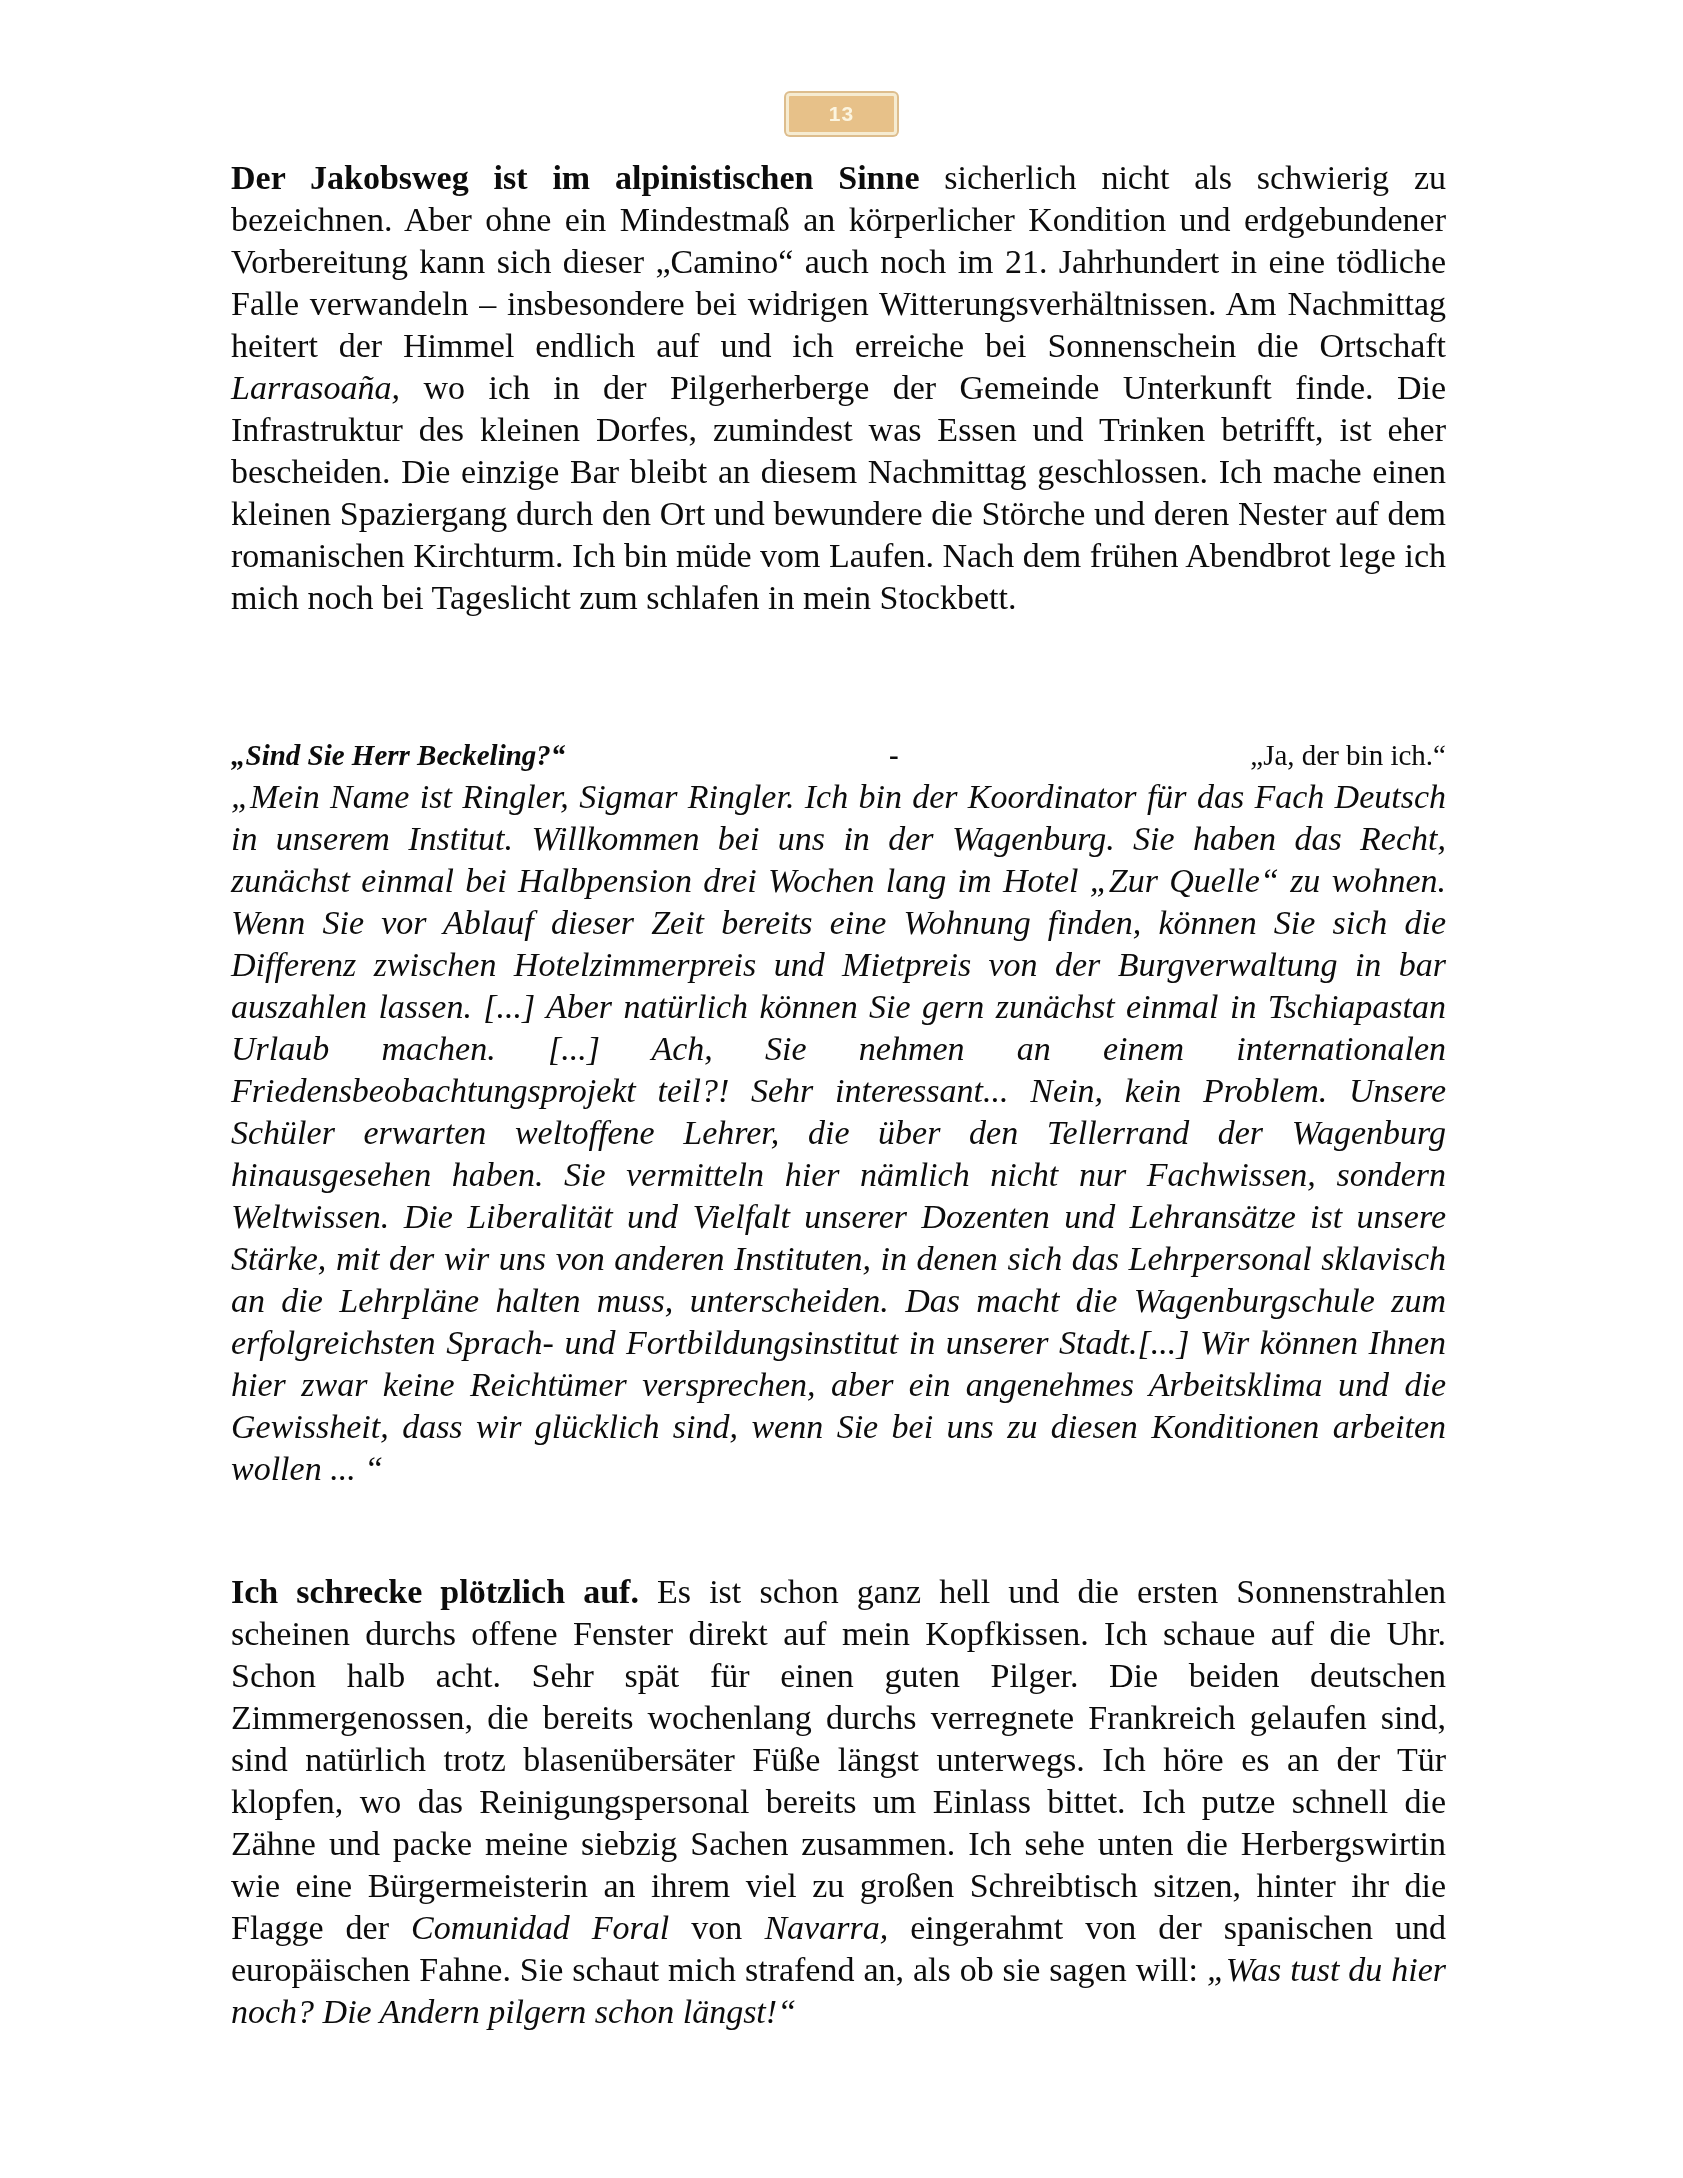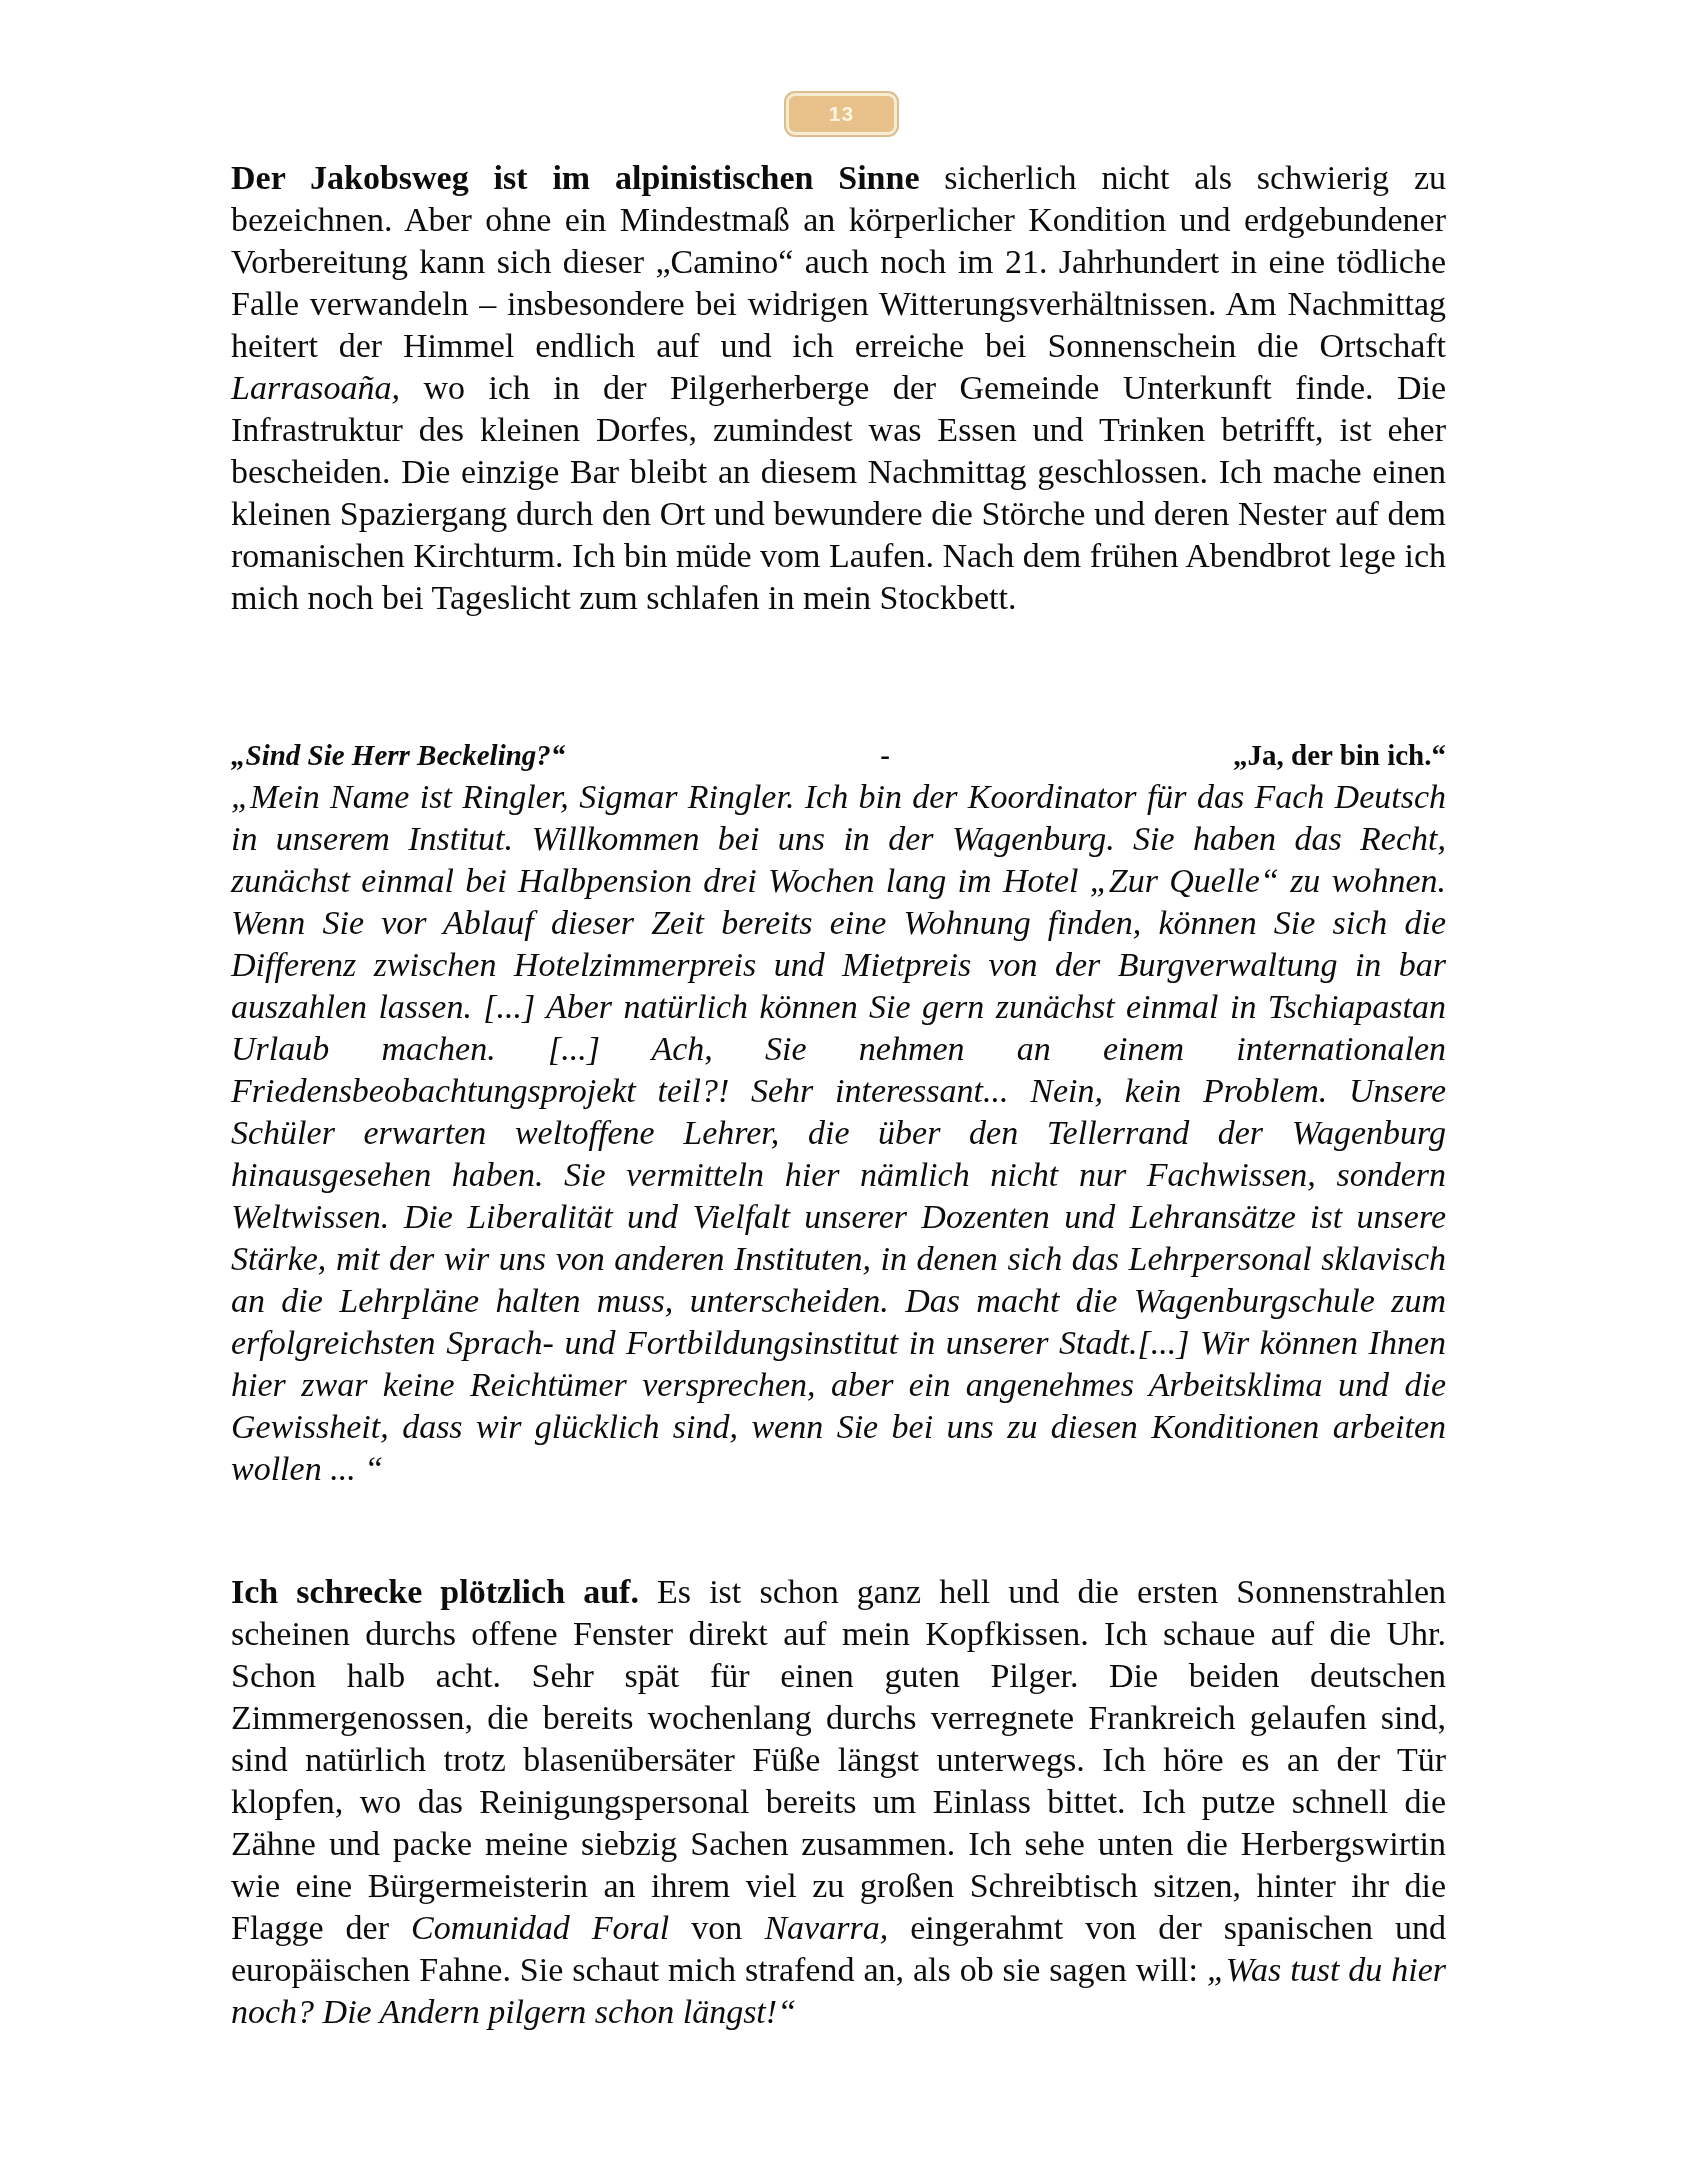--- a/index.html
+++ b/index.html
@@ -12,21 +12,21 @@
     overflow: hidden;
   }
   .page { width: 1683px; height: 2178px; position: relative; }
 
   .badge-wrap { padding-top: 93px; text-align: center; }
   .page-badge {
     display: inline-block;
     background: #e7c189;
     border: 3px solid #f6ecd2;
     box-shadow: 0 0 0 2px #ddbd8d;
-    border-radius: 9px;
+    border-radius: 4px;
     padding: 6px 40px;
     font-family: "Liberation Sans", sans-serif;
     font-weight: bold;
     font-size: 21px;
     color: #fcf5e0;
     letter-spacing: 1px;
   }
 
   .content { margin: 0 237px 0 231px; }
 
@@ -41,21 +41,21 @@
   .dialog-head {
     margin-top: 115px;
     display: flex;
     justify-content: space-between;
     align-items: flex-end;
     font-size: 29px;
     line-height: 42px;
   }
   .dialog-question { font-weight: bold; font-style: italic; }
   .dialog-sep { font-weight: bold; }
-  .dialog-answer { font-weight: bold; margin-left: 28px; }
+  .dialog-answer { font-weight: normal; margin-left: 28px; }
 
   #par-monologue { font-style: italic; }
 
   #par-morning { margin-top: 81px; }
 
   .page-footer {
     margin-top: 40px;
     text-align: center;
     font-size: 29px;
     line-height: 40px;

